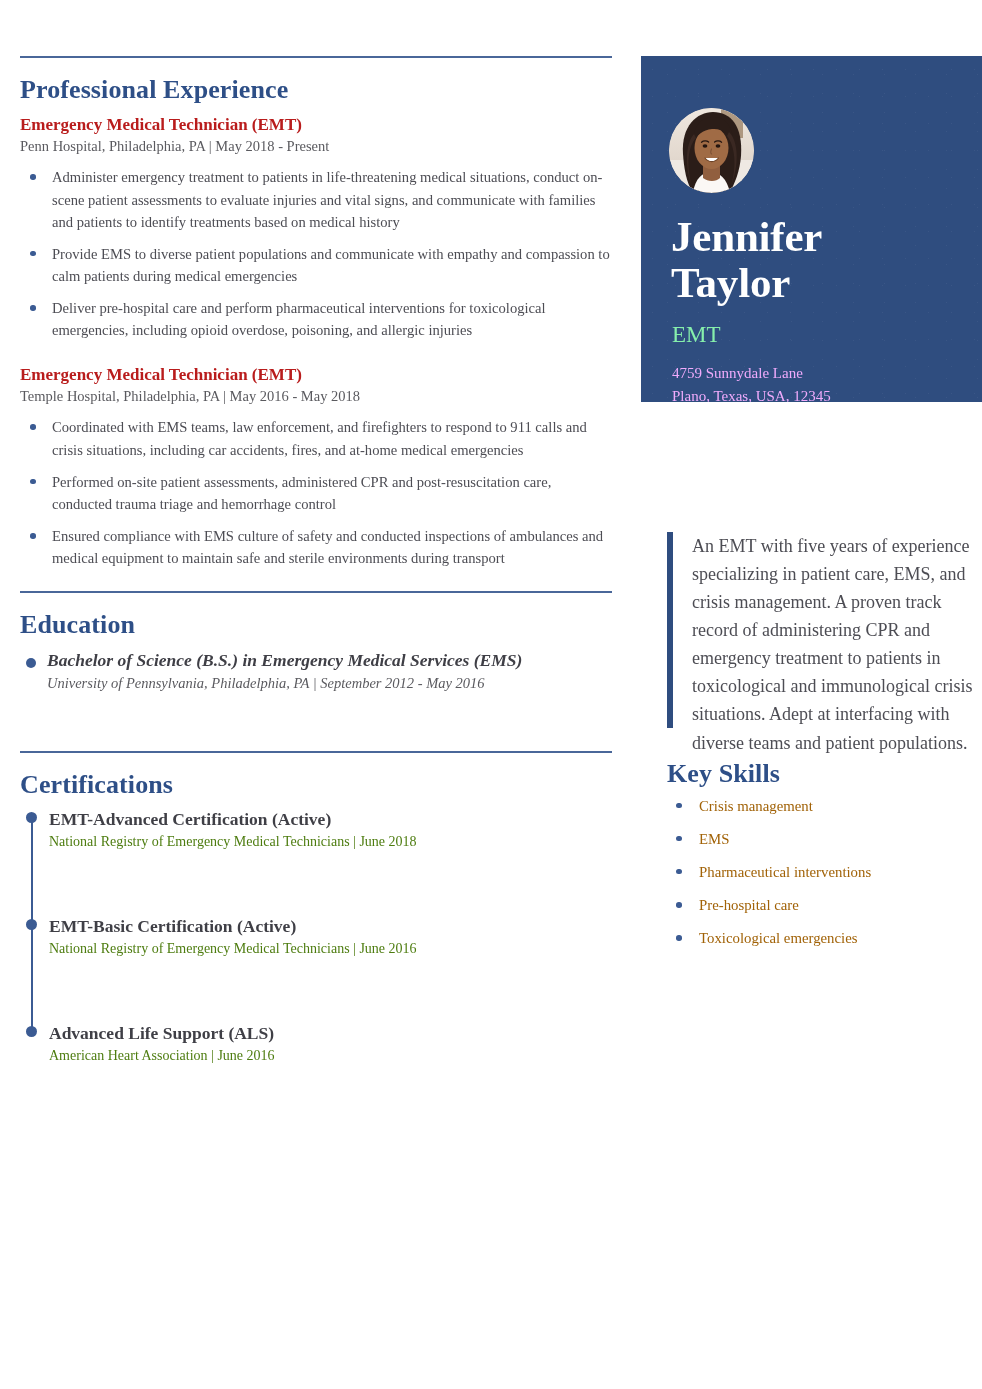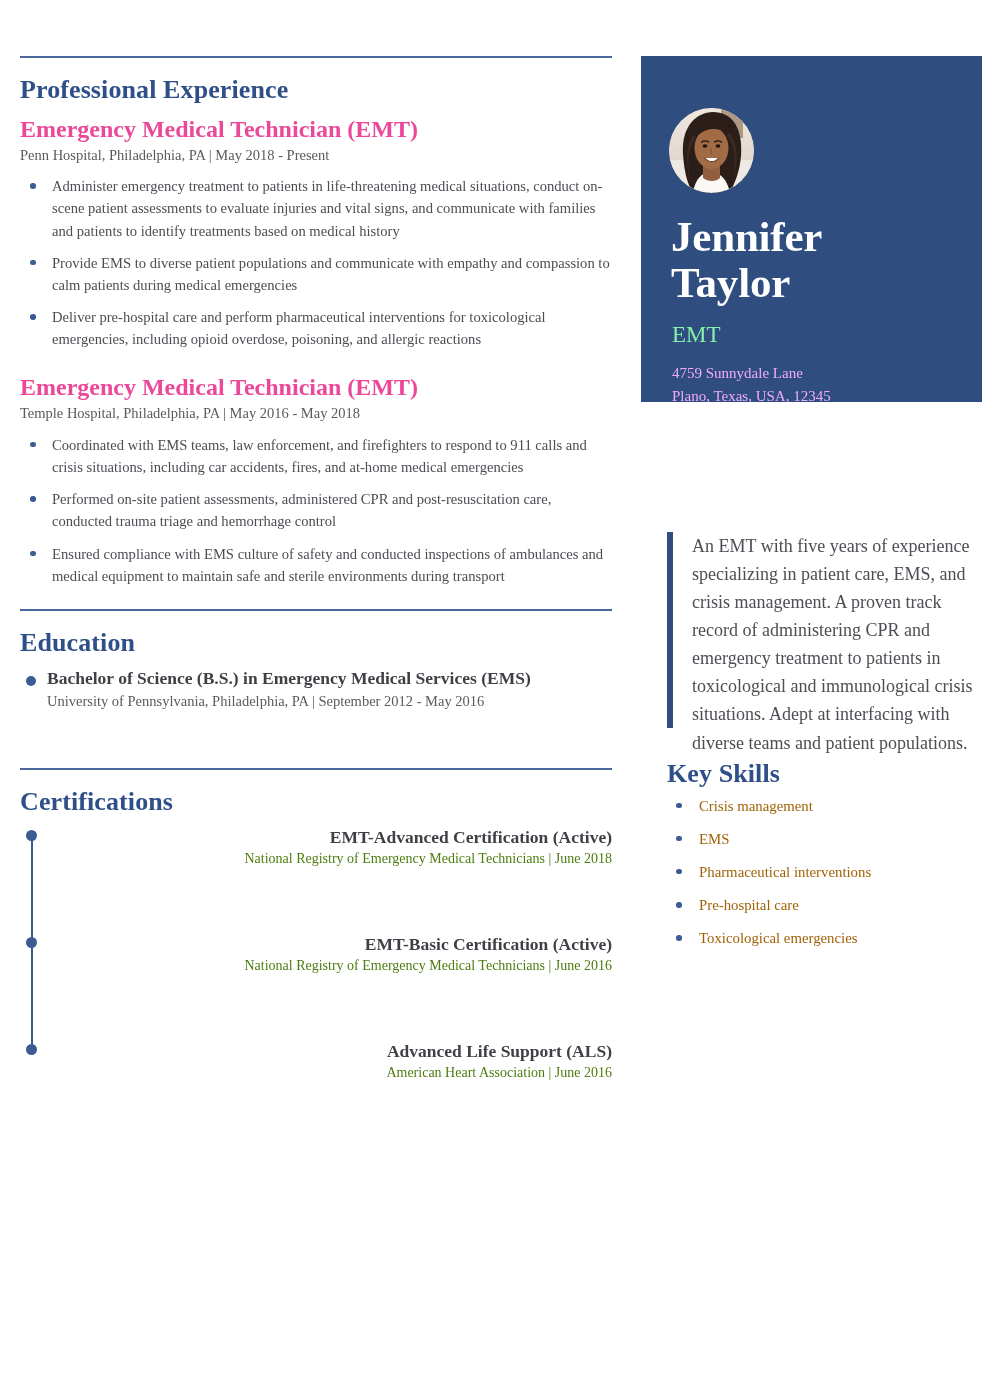--- a/index.html
+++ b/index.html
@@ -40,23 +40,23 @@
   .section-title {
     font-size: 26px;
     font-weight: bold;
     color: #2e4f87;
     letter-spacing: 0.1px;
     margin: 18px 0 9px 0;
     line-height: 1.1;
   }
 
   .job-title {
-    font-size: 24px;
+    font-size: 17px;
     font-weight: bold;
-    color: #ec4899;
+    color: #b91c1c;
     line-height: 1.25;
     margin: 0 0 2px 0;
   }
   .job-meta {
     font-size: 14.5px;
     color: #5a5a5f;
     line-height: 1.35;
     margin: 0 0 10px 0;
   }
 
@@ -85,20 +85,21 @@
   }
 
   .job-block { margin-bottom: 16px; }
   .job-block.second { margin-top: 22px; }
 
   
   .edu-item {
     position: relative;
     padding-left: 27px;
     margin-top: 4px;
+    font-style: italic;
   }
   .edu-item:before {
     content: "";
     position: absolute;
     left: 6px;
     top: 9px;
     width: 10px;
     height: 10px;
     border-radius: 50%;
     background: #3b5b93;
@@ -114,21 +115,20 @@
     font-size: 14.5px;
     color: #5a5a5f;
     line-height: 1.4;
   }
 
   
   .cert-list {
     position: relative;
     margin-top: 8px;
     padding-left: 29px;
-    text-align: right;
   }
   .cert-line {
     position: absolute;
     left: 10.5px;
     top: 10px;
     bottom: 36px;
     width: 2px;
     background: #3b5b93;
   }
   .cert-item {
@@ -284,21 +284,21 @@
 
     <div class="divider"></div>
     <div class="section-title">Professional Experience</div>
 
     <div class="job-block">
       <div class="job-title">Emergency Medical Technician (EMT)</div>
       <div class="job-meta">Penn Hospital, Philadelphia, PA | May 2018 - Present</div>
       <ul class="bullets">
         <li>Administer emergency treatment to patients in life-threatening medical situations, conduct on-scene patient assessments to evaluate injuries and vital signs, and communicate with families and patients to identify treatments based on medical history</li>
         <li>Provide EMS to diverse patient populations and communicate with empathy and compassion to calm patients during medical emergencies</li>
-        <li>Deliver pre-hospital care and perform pharmaceutical interventions for toxicological emergencies, including opioid overdose, poisoning, and allergic reactions</li>
+        <li>Deliver pre-hospital care and perform pharmaceutical interventions for toxicological emergencies, including opioid overdose, poisoning, and allergic injuries</li>
       </ul>
     </div>
 
     <div class="job-block second">
       <div class="job-title">Emergency Medical Technician (EMT)</div>
       <div class="job-meta">Temple Hospital, Philadelphia, PA | May 2016 - May 2018</div>
       <ul class="bullets">
         <li>Coordinated with EMS teams, law enforcement, and firefighters to respond to 911 calls and crisis situations, including car accidents, fires, and at-home medical emergencies</li>
         <li>Performed on-site patient assessments, administered CPR and post-resuscitation care, conducted trauma triage and hemorrhage control</li>
         <li>Ensured compliance with EMS culture of safety and conducted inspections of ambulances and medical equipment to maintain safe and sterile environments during transport</li>

